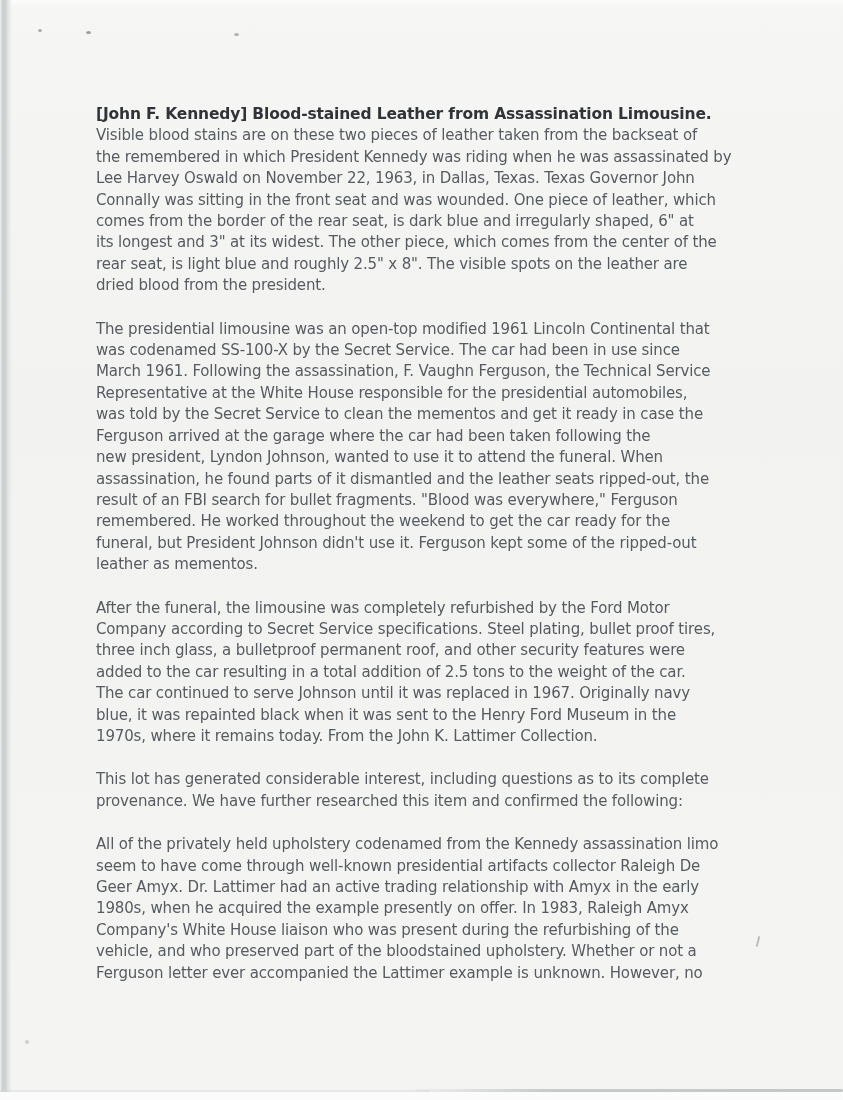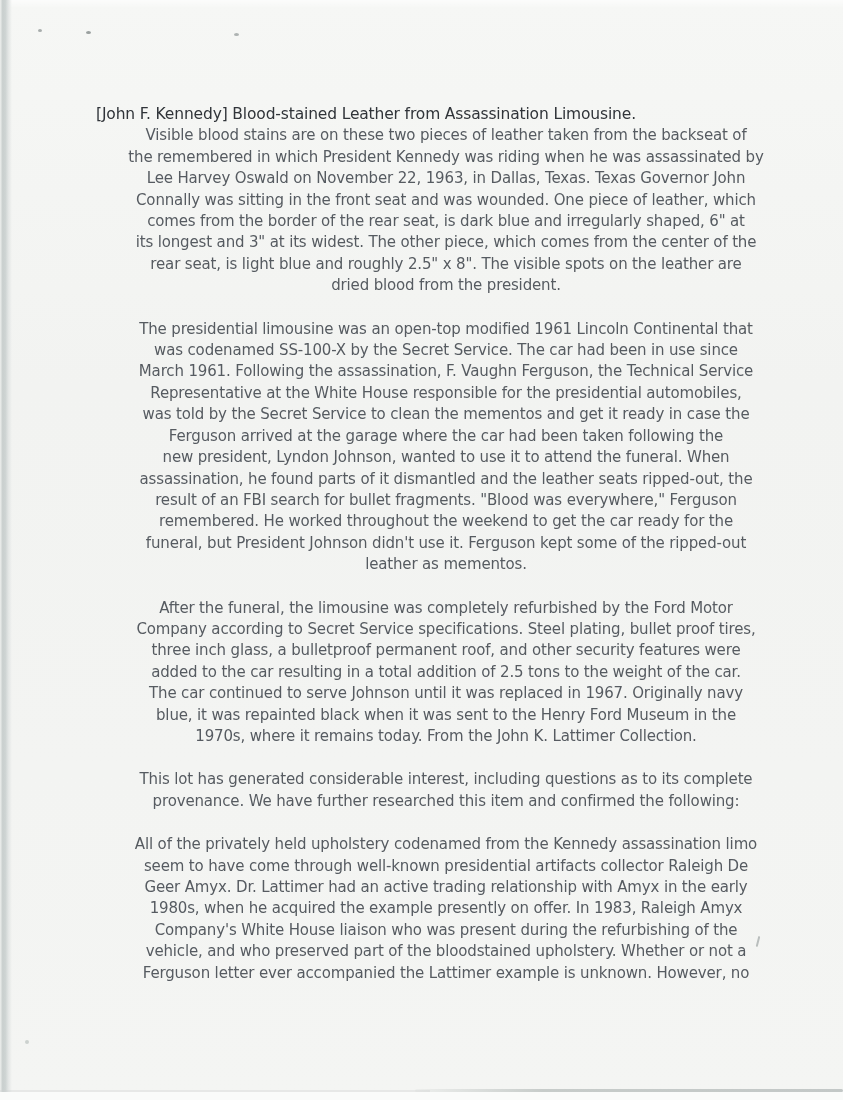--- a/index.html
+++ b/index.html
@@ -72,30 +72,29 @@
     position: absolute;
     left: 96px;
     top: 104px;
     width: 700px;
     color: #565b61;
     font-size: 15px;
     letter-spacing: -0.15px;
   }
   .para { margin: 0 0 22px 0; }
   .heading {
-    font-weight: normal;
+    font-weight: bold;
     color: #303439;
     font-size: 15.5px;
     line-height: 21.4px;
     white-space: nowrap;
   }
   .line {
     line-height: 21.4px;
     white-space: nowrap;
-    text-align: center;
   }
   .italic { }
 </style>
 </head>
 <body>
 
 <div class="scan-page">
   <div class="top-highlight"></div>
   <div class="left-edge"></div>
 

